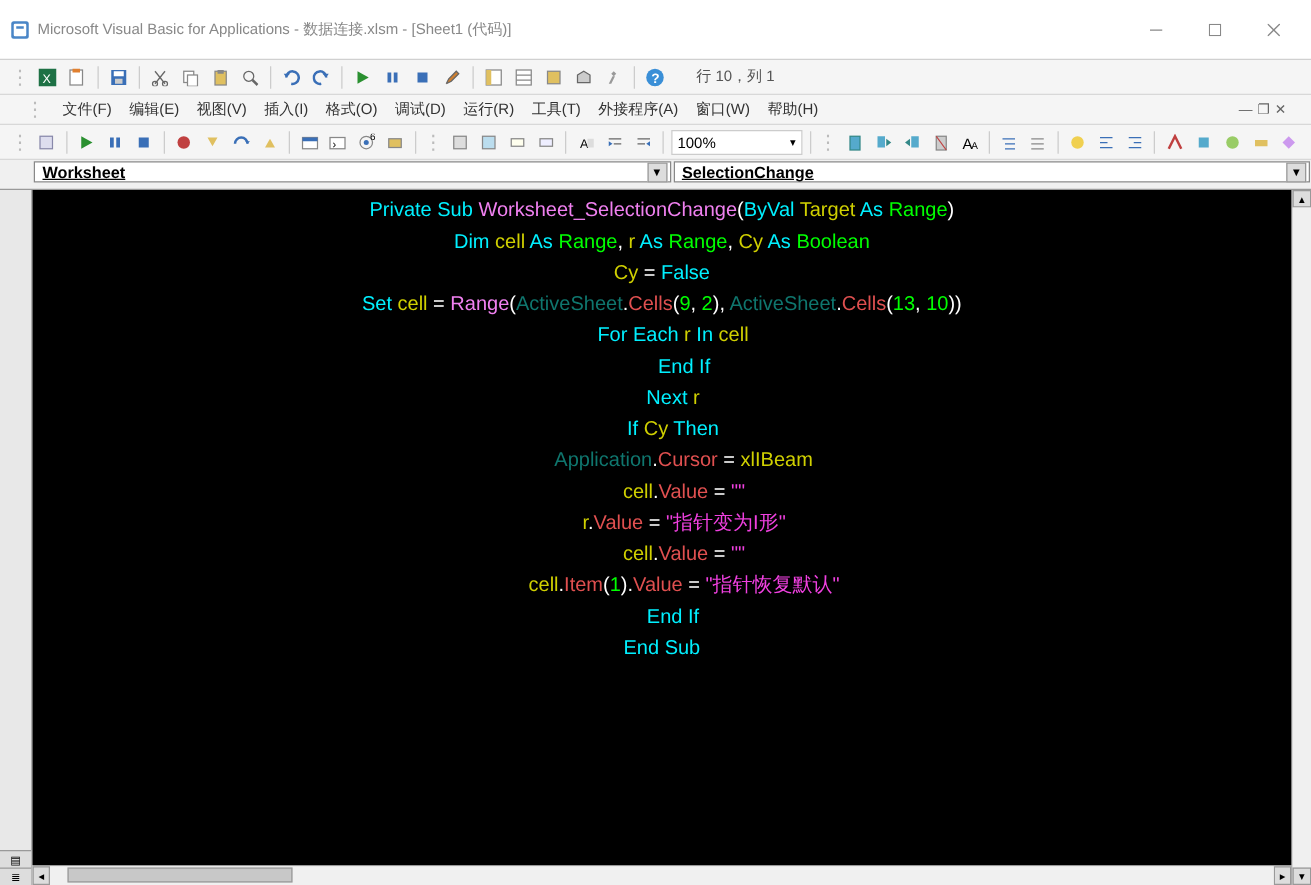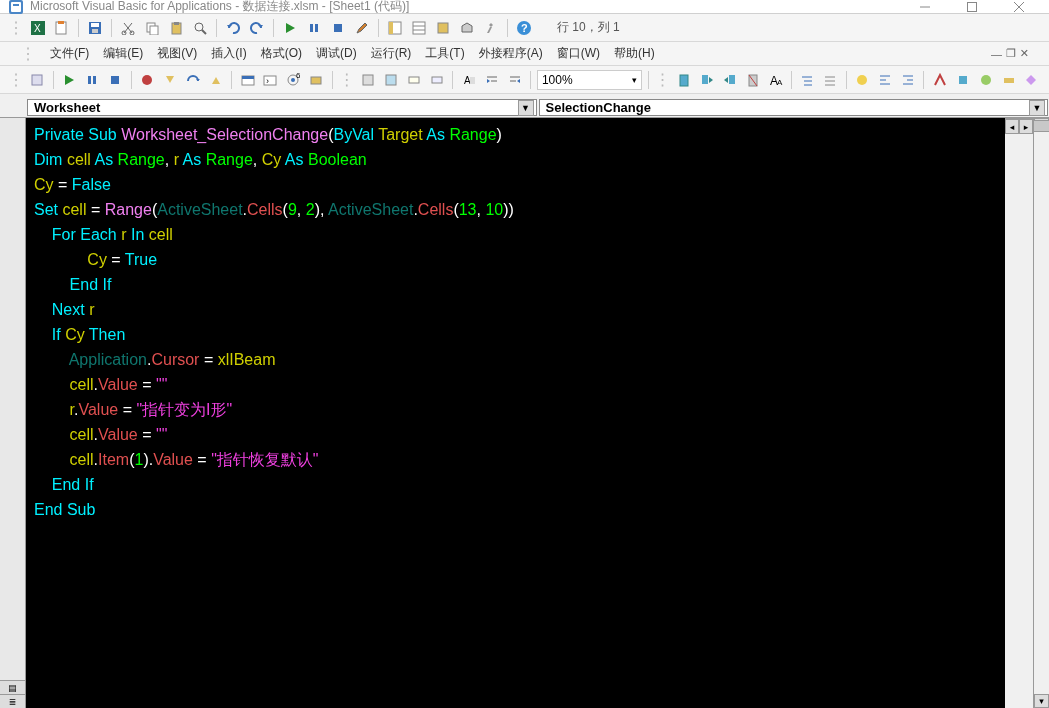--- a/index.html
+++ b/index.html
@@ -1,38 +1,38 @@
 <!DOCTYPE html>
 <html><head>
 <meta charset="utf-8">
 <style>
 * { margin: 0; padding: 0; box-sizing: border-box; font-family: "Microsoft YaHei", Tahoma, sans-serif; }
 body { background: #f0f0f0; width: 1049px; height: 708px; overflow: hidden; display: flex; flex-direction: column; }
-.titlebar { height: 14px; background: #ffffff; display: flex; align-items: center; padding: 0 8px; border-bottom: 1px solid #d0d0d0; color: #888; font-size: 12px; }
+.titlebar { height: 48px; background: #ffffff; display: flex; align-items: center; padding: 0 8px; border-bottom: 1px solid #d0d0d0; color: #888; font-size: 12px; }
 .title-icon { width: 16px; height: 16px; margin-right: 6px; }
 .title-text { flex: 1; }
 .win-controls { display: flex; gap: 2px; }
 .win-btn { width: 45px; height: 30px; display: flex; align-items: center; justify-content: center; color: #888; cursor: pointer; }
 .toolbar { height: 28px; background: #f5f5f5; border-bottom: 1px solid #d8d8d8; display: flex; align-items: center; padding: 0 8px; gap: 4px; }
 .tb-icon { width: 20px; height: 20px; display: flex; align-items: center; justify-content: center; cursor: pointer; font-size: 11px; }
 .tb-sep { width: 1px; height: 18px; background: #ccc; margin: 0 2px; }
 .status-text { font-size: 12px; color: #555; margin-left: 19px; }
 .menubar { height: 24px; background: #f5f5f5; border-bottom: 1px solid #d8d8d8; display: flex; align-items: center; padding: 0 20px; gap: 14px; }
 .menu-item { font-size: 12px; color: #333; cursor: pointer; }
 .mdi-controls { margin-left: auto; display: flex; gap: 4px; align-items: center; font-size: 11px; color:#666;}
 .toolbar3 { height: 28px; background: #f5f5f5; border-bottom: 1px solid #d8d8d8; display: flex; align-items: center; padding: 0 8px; gap: 4px; }
 .zoom-box { width: 110px; height: 20px; border: 1px solid #ccc; background: #fff; font-size: 12px; padding: 0 4px; display: flex; align-items: center; }
-.dropdown-row { height: 24px; background: #f0f0f0; display: flex; align-items: flex-end; border-bottom: 1px solid #999; }
+.dropdown-row { height: 24px; background: #f0f0f0; display: flex; align-items: flex-start; border-bottom: 1px solid #999; text-decoration: underline; }
 .ruler-stub { width: 26px; background: #e8e8e8; border-right: 1px solid #999; }
 .combo { flex: 1; background: #fff; border: 1px solid #888; display: flex; align-items: center; padding: 0 6px; font-family: "Courier New", monospace; font-size: 13px; font-weight: bold; position: relative; margin:1px;}
 .combo-arrow { position: absolute; right: 2px; width: 16px; height: 16px; background: #ddd; border: 1px solid #999; display:flex; align-items:center; justify-content:center; font-size:9px;}
 .code-area-wrap { flex: 1; display: flex; overflow: hidden; }
 .vruler { width: 26px; background: #e8e8e8; border-right: 1px solid #999; display:flex; flex-direction:column; justify-content:flex-end;}
 .vruler-btn { height:14px; border-top:1px solid #999; background:#ddd; font-size:9px; display:flex;align-items:center;justify-content:center;}
-.code-scroll { flex: 1; display: flex; flex-direction: row; }
+.code-scroll { flex: 1; display: flex; flex-direction: column; text-align: center; }
 .code-pane { flex: 1; background: #000; color: #fff; font-family: "Microsoft YaHei", Consolas, monospace; font-size: 16px; line-height: 25px; padding: 4px 8px; overflow: auto; position:relative;}
 .code-pane .line { white-space: pre; }
 .kw { color: #00f0ff; }
 .str { color: #f040e0; }
 .id { color: #d0d000; }
 .op { color: #ffffff; }
 .num { color: #00ff00; }
 .type { color: #00ff00; }
 .prop { color: #e05050; }
 .func { color: #f080f0; }
@@ -451,21 +451,20 @@
     <div class="vruler-btn">▤</div>
     <div class="vruler-btn">≣</div>
   </div>
   <div class="code-scroll">
     <div class="code-pane" id="code-pane">
         <div class="line"><span class="kw">Private Sub</span><span class="op"> </span><span class="func">Worksheet_SelectionChange</span><span class="op">(</span><span class="kw">ByVal</span><span class="op"> </span><span class="id">Target</span><span class="op"> </span><span class="kw">As</span><span class="op"> </span><span class="type">Range</span><span class="op">)</span></div>
         <div class="line"><span class="kw">Dim</span><span class="op"> </span><span class="id">cell</span><span class="op"> </span><span class="kw">As</span><span class="op"> </span><span class="type">Range</span><span class="op">, </span><span class="id">r</span><span class="op"> </span><span class="kw">As</span><span class="op"> </span><span class="type">Range</span><span class="op">, </span><span class="id">Cy</span><span class="op"> </span><span class="kw">As</span><span class="op"> </span><span class="type">Boolean</span></div>
         <div class="line"><span class="id">Cy</span><span class="op"> = </span><span class="kw">False</span></div>
         <div class="line"><span class="kw">Set</span><span class="op"> </span><span class="id">cell</span><span class="op"> = </span><span class="func">Range</span><span class="op">(</span><span class="obj">ActiveSheet</span><span class="op">.</span><span class="prop">Cells</span><span class="op">(</span><span class="num">9</span><span class="op">, </span><span class="num">2</span><span class="op">), </span><span class="obj">ActiveSheet</span><span class="op">.</span><span class="prop">Cells</span><span class="op">(</span><span class="num">13</span><span class="op">, </span><span class="num">10</span><span class="op">))</span></div>
         <div class="line"><span class="op">    </span><span class="kw">For Each</span><span class="op"> </span><span class="id">r</span><span class="op"> </span><span class="kw">In</span><span class="op"> </span><span class="id">cell</span></div>
-        <div class="line"><span class="op">            </span><span class="id">Cy</span><span class="op"> = </span><span class="kw">True</span></div>
         <div class="line"><span class="op">        </span><span class="kw">End If</span></div>
         <div class="line"><span class="op">    </span><span class="kw">Next</span><span class="op"> </span><span class="id">r</span></div>
         <div class="line"><span class="op">    </span><span class="kw">If</span><span class="op"> </span><span class="id">Cy</span><span class="op"> </span><span class="kw">Then</span></div>
         <div class="line"><span class="op">        </span><span class="obj">Application</span><span class="op">.</span><span class="prop">Cursor</span><span class="op"> = </span><span class="id">xlIBeam</span></div>
         <div class="line"><span class="op">        </span><span class="id">cell</span><span class="op">.</span><span class="prop">Value</span><span class="op"> = </span><span class="str">""</span></div>
         <div class="line"><span class="op">        </span><span class="id">r</span><span class="op">.</span><span class="prop">Value</span><span class="op"> = </span><span class="str">"指针变为I形"</span></div>
         <div class="line"><span class="op">        </span><span class="id">cell</span><span class="op">.</span><span class="prop">Value</span><span class="op"> = </span><span class="str">""</span></div>
         <div class="line"><span class="op">        </span><span class="id">cell</span><span class="op">.</span><span class="prop">Item</span><span class="op">(</span><span class="num">1</span><span class="op">).</span><span class="prop">Value</span><span class="op"> = </span><span class="str">"指针恢复默认"</span></div>
         <div class="line"><span class="op">    </span><span class="kw">End If</span></div>
         <div class="line"><span class="kw">End Sub</span></div>

